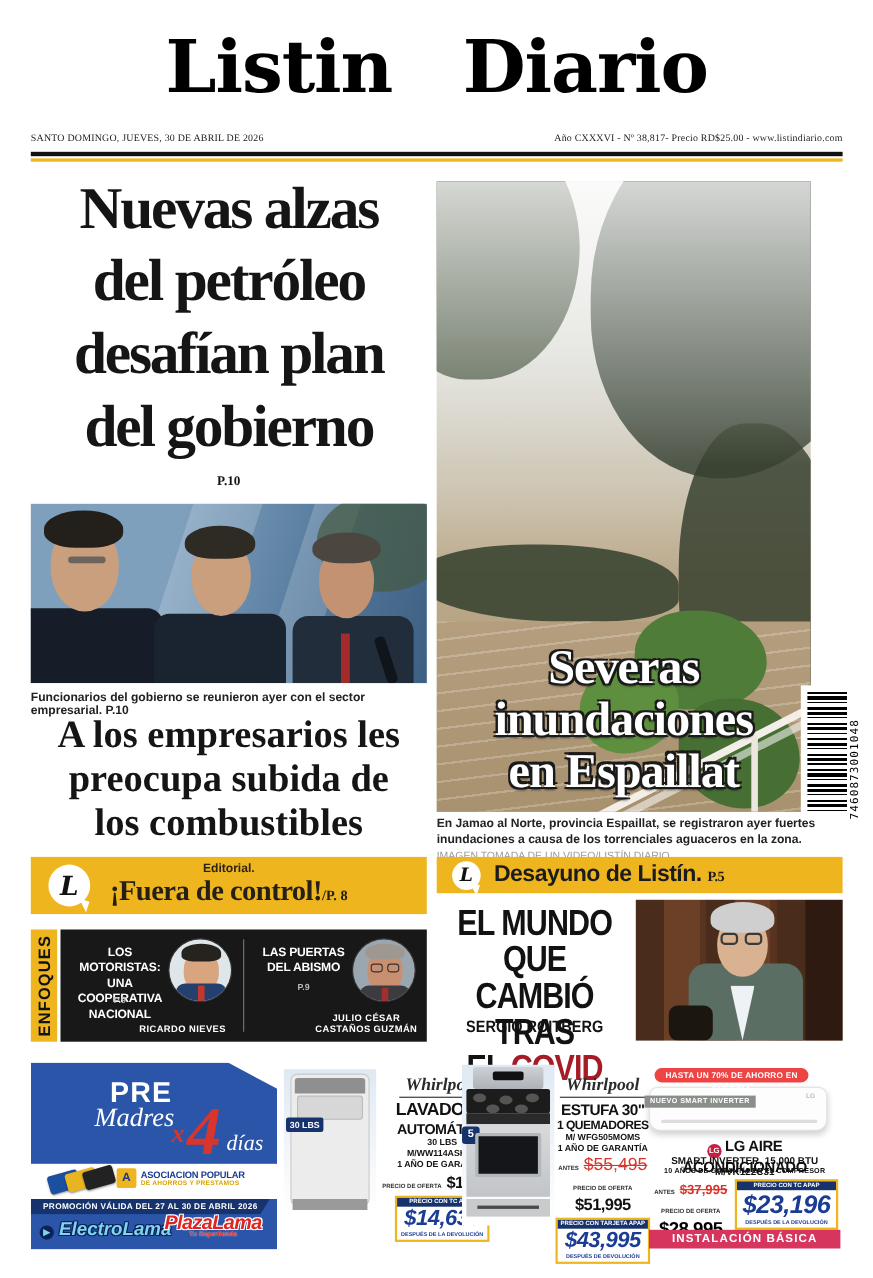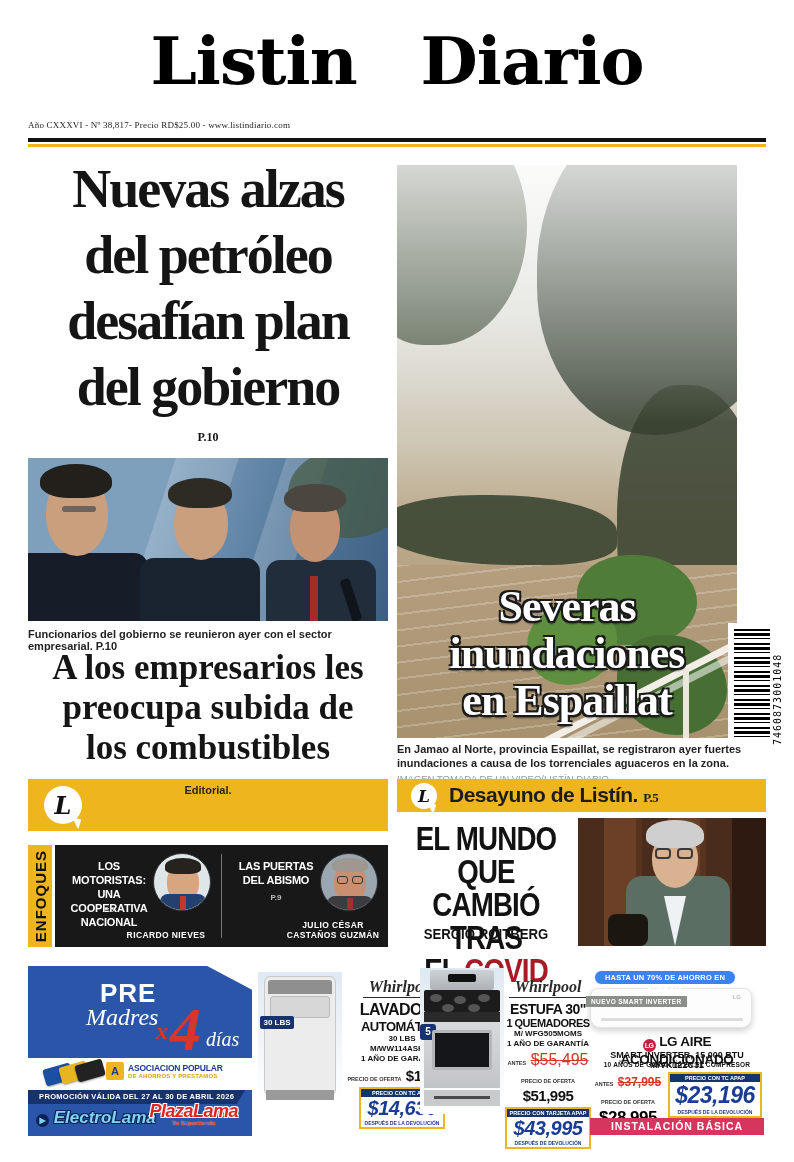--- a/index.html
+++ b/index.html
@@ -171,21 +171,21 @@
   #stove-knobs { position:absolute; top:44px; left:4px; width:76px; height:10px; background:#2a2a2a; }
   #stove-ovenbody { position:absolute; top:54px; left:4px; width:76px; height:66px;
     background:linear-gradient(#d7d9db,#c2c5c8); }
   #stove-window { position:absolute; top:62px; left:12px; width:60px; height:40px; background:#15161a;
     border:3px solid #b4b7ba; border-radius:2px; }
   #stove-drawer { position:absolute; top:122px; left:4px; width:76px; height:16px; background:#c8cacc; }
   #stove-handle { position:absolute; top:128px; left:14px; width:56px; height:3px; background:#4a4a4a; }
   #stove-text { top:978px; left:504px; width:88px; text-align:center; }
 
   #ac-ad { top:966px; left:586px; width:182px; height:172px; }
-  #ac-pill { position:absolute; top:4px; left:8px; width:142px; height:15px; background:#3b82f6;
+  #ac-pill { position:absolute; top:4px; left:8px; width:142px; height:15px; background:#ef4444;
     border:1px solid #fff; border-radius:8px; color:#fff; font-weight:800; font-size:7.5px;
     text-align:center; line-height:13px; letter-spacing:.2px; }
   #ac-tag { position:absolute; top:30px; left:0; background:#8a8f8a; color:#fff; font-weight:bold;
     font-size:6.5px; padding:2px 5px; letter-spacing:.4px; }
   #ac-unit { position:absolute; top:22px; left:4px; width:162px; height:40px; background:#fdfdfd;
     border-radius:8px 8px 10px 10px; box-shadow:0 3px 6px rgba(0,0,0,.18); border:1px solid #e4e4e4; }
   #ac-vent { position:absolute; bottom:6px; left:10px; width:142px; height:3px; background:#dcdcdc; border-radius:2px; }
   #ac-lgdot { position:absolute; top:5px; right:10px; font-size:6px; color:#bbb; font-weight:bold; }
   #ac-brandrow { position:absolute; top:68px; left:0; width:100%; text-align:center;
     font-weight:800; font-size:13.5px; letter-spacing:-.3px; color:#111; }
@@ -200,20 +200,21 @@
   #ac-footer { position:absolute; top:152px; left:4px; width:174px; height:17px; background:#D6365E;
     color:#fff; font-weight:bold; font-size:10.5px; text-align:center; line-height:17px; letter-spacing:1px; }
 </style>
 </head>
 <body>
 
 <div id="page">
 
   <h1 class="abs" id="masthead-title">Listin Diario</h1>
   <div class="abs" id="dateline">
+    <span>SANTO DOMINGO, JUEVES, 30 DE ABRIL DE 2026</span>
     <span>Año CXXXVI - Nº 38,817- Precio RD$25.00 - www.listindiario.com</span>
   </div>
   <div class="abs" id="rule-black"></div>
   <div class="abs" id="rule-gold"></div>
 
   <h2 class="abs pre" id="lead-headline">Nuevas alzas
 del petróleo
 desafían plan
 del gobierno</h2>
   <div class="abs" id="lead-pageref">P.10</div>
@@ -267,20 +268,23 @@
     <div id="barcode-bars"></div>
     <div id="barcode-num">7460873001048</div>
   </div>
   <p class="abs" id="flood-caption"><b>En Jamao al Norte, provincia Espaillat, se registraron ayer fuertes inundaciones a causa de los torrenciales aguaceros en la zona.</b><span class="credit"> IMAGEN TOMADA DE UN VIDEO/LISTÍN DIARIO</span></p>
 
   <div class="abs strip" id="editorial-strip">
     <div class="bubble" style="left:16px;top:7px;width:38px;height:38px;font-size:24px;">
       <span>L</span>
     </div>
     <div id="editorial-kicker">Editorial.</div>
+    <div id="editorial-title">
+      <span>¡Fuera de control!</span><span class="pref">/P. 8</span>
+    </div>
   </div>
 
   <div class="abs strip" id="desayuno-strip">
     <div class="bubble" style="left:14px;top:4px;width:26px;height:26px;font-size:17px;">
       <span>L</span>
     </div>
     <div id="desayuno-title">
       <span>Desayuno de Listín. </span><span class="pref">P.5</span>
     </div>
   </div>

